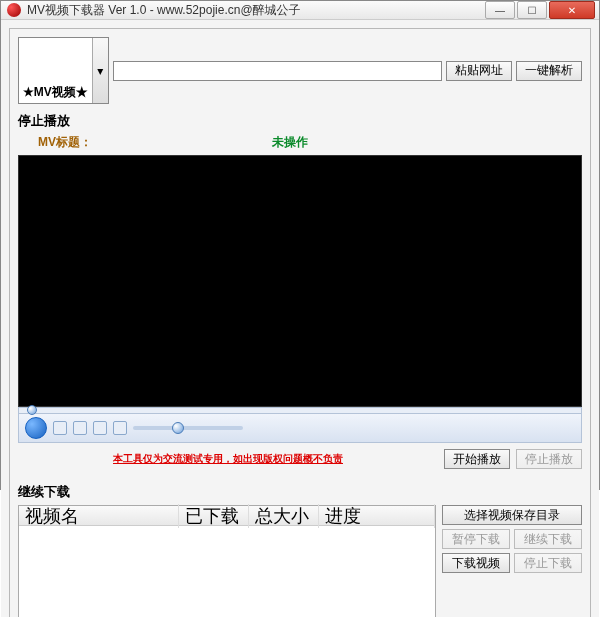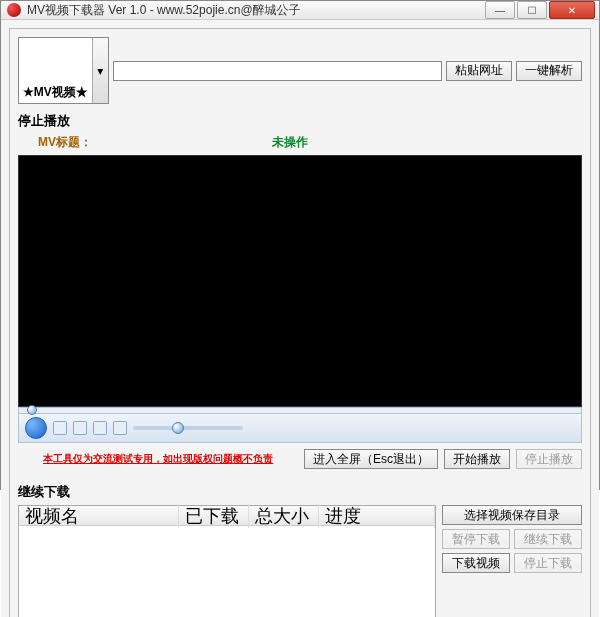--- a/index.html
+++ b/index.html
@@ -271,21 +271,20 @@
         <div class="pbtn small"></div>
         <div class="pbtn small"></div>
         <div class="pbtn small"></div>
         <div class="vol-slider">
           <div class="knob"></div>
         </div>
       </div>
 
       <div class="controls-row">
         <span class="disclaimer">本工具仅为交流测试专用，如出现版权问题概不负责</span>
-        <button class="btn">进入全屏（Esc退出）</button>
         <button class="btn">开始播放</button>
         <button class="btn disabled">停止播放</button>
       </div>
 
       <div class="download-section">
         <div class="section-label">继续下载</div>
         <div class="dl-body">
           <div class="dl-table">
             <div class="thead">
               <div class="th th-name">视频名</div>

